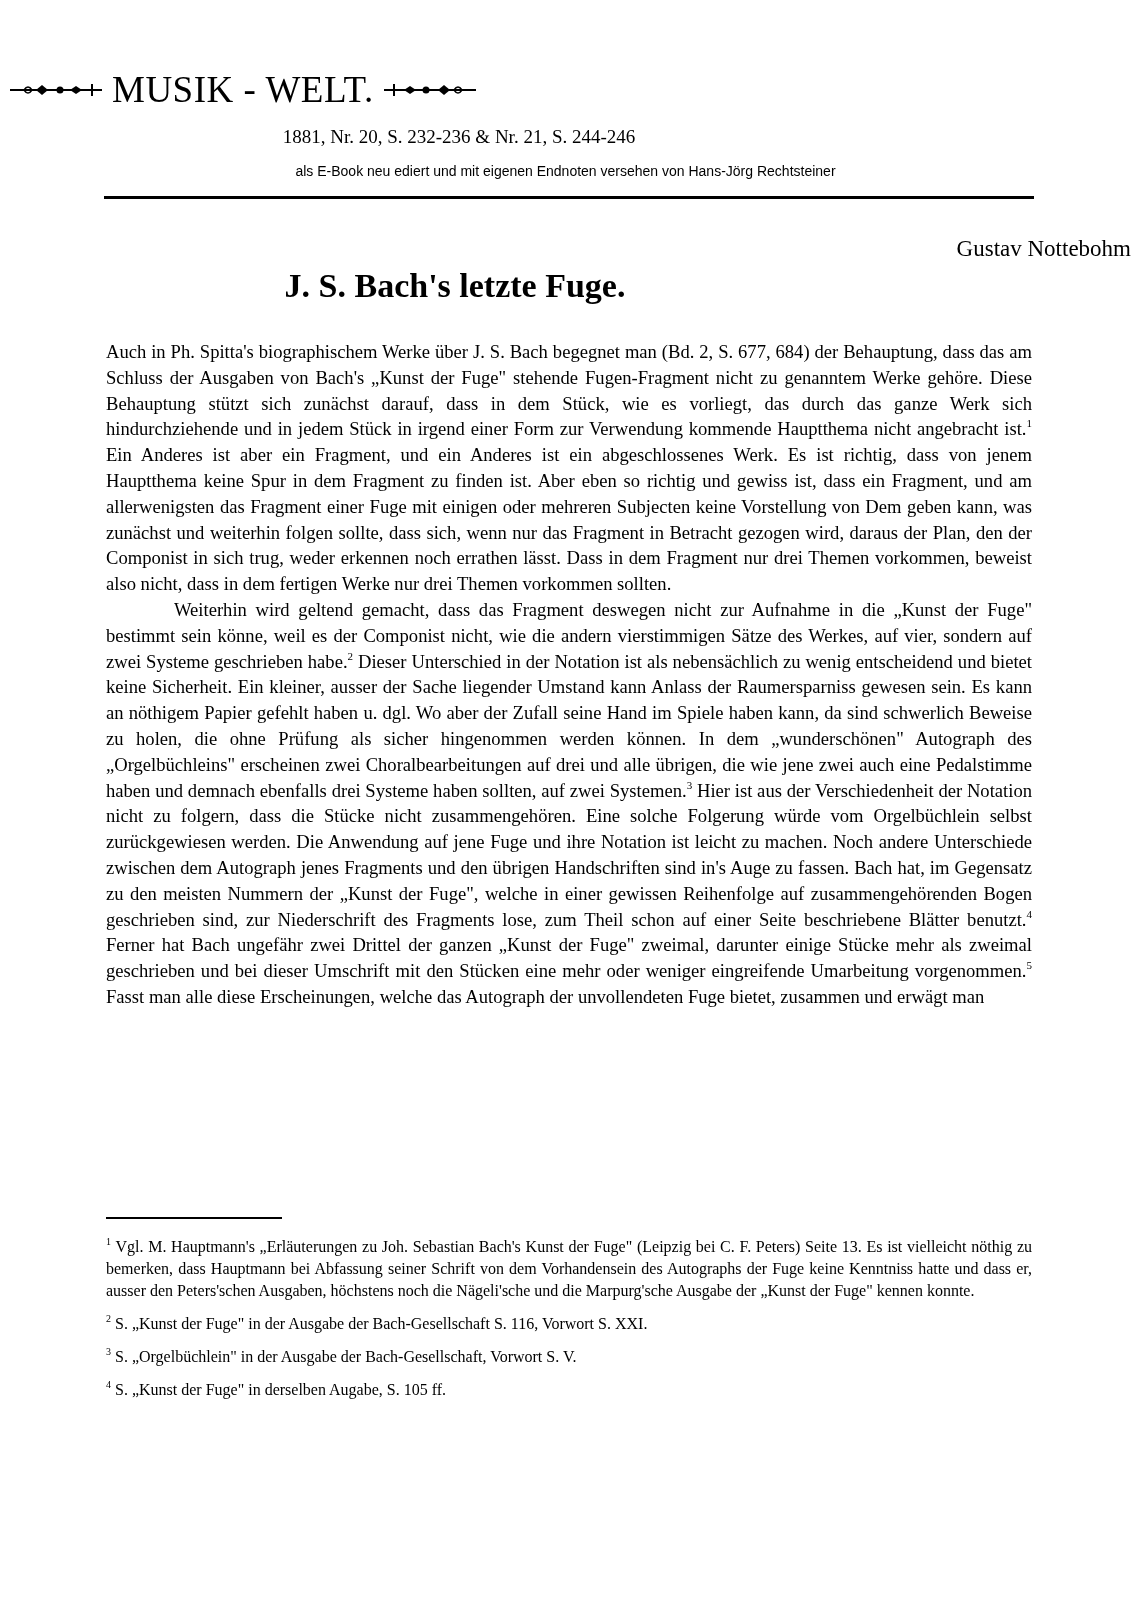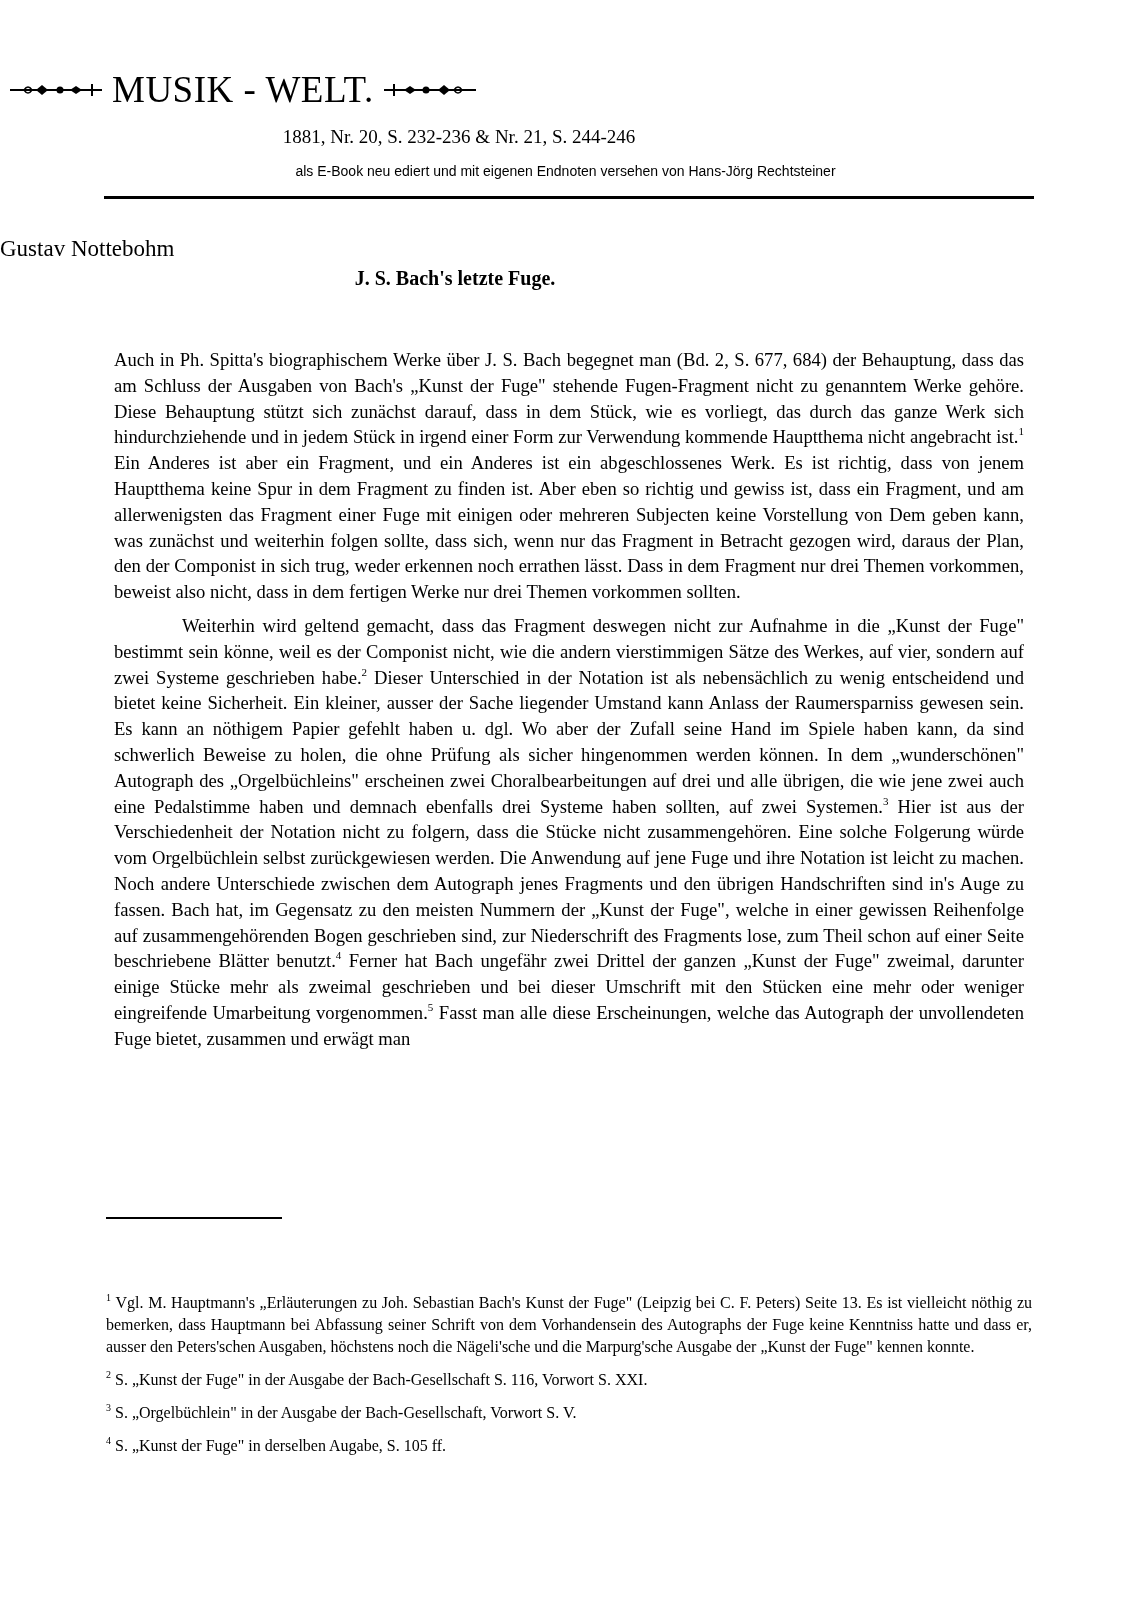--- a/index.html
+++ b/index.html
@@ -3,28 +3,28 @@
   <meta charset="utf-8">
   <style>
     html, body { margin: 0; padding: 0; background: #ffffff; }
     body { width: 1131px; height: 1600px; position: relative; overflow: hidden; color: #000; font-family: "Liberation Serif", "DejaVu Serif", serif; }
     .masthead { position: absolute; top: 68px; left: 0; width: 1131px; text-align: left; }
     .masthead-title { display: inline-flex; align-items: center; font-size: 37px; letter-spacing: 0.5px; line-height: 44px; }
     .orn { display: inline-block; width: 96px; height: 20px; margin: 0 8px; }
     .issue { position: absolute; top: 126px; left: 0; width: 918px; text-align: center; font-size: 19px; }
     .edition { position: absolute; top: 163px; left: 0; width: 1131px; text-align: center; font-size: 14px; font-family: "Liberation Sans", "DejaVu Sans", sans-serif; }
     .rule { position: absolute; top: 196px; left: 104px; width: 930px; height: 3px; background: #000; }
-    .author { position: absolute; top: 236px; left: 0; width: 1131px; text-align: left; font-size: 23px; }
-    .title { position: absolute; top: 267px; left: 0; width: 910px; text-align: center; font-size: 20px; font-weight: bold; }
+    .author { position: absolute; top: 236px; left: 0; width: 1131px; text-align: right; font-size: 23px; }
+    .title { position: absolute; top: 267px; left: 0; width: 910px; text-align: center; font-size: 34px; font-weight: bold; }
     .body { position: absolute; top: 339px; left: 106px; width: 926px; font-size: 18.6px; line-height: 25.8px; text-align: justify; }
-    .body p { margin: 8px; }
+    .body p { margin: 0; }
     .body p.indent { text-indent: 68px; }
     sup { font-size: 11px; line-height: 0; vertical-align: 8px; }
     .fn-rule { position: absolute; top: 1217px; left: 106px; width: 176px; height: 2px; background: #000; }
-    .footnotes { position: absolute; top: 1292px; left: 106px; width: 926px; font-size: 16px; line-height: 22px; text-align: justify; }
+    .footnotes { position: absolute; top: 1236px; left: 106px; width: 926px; font-size: 16px; line-height: 22px; text-align: justify; }
     .footnotes p { margin: 0 0 11px 0; }
     .footnotes sup { font-size: 10px; vertical-align: 7px; }
   </style>
 </head>
 <body>
 
 <div class="masthead">
   <span class="masthead-title">
     <svg class="orn" viewBox="0 0 96 20">
       <line x1="2" y1="10" x2="94" y2="10" stroke="#000" stroke-width="2"></line>

